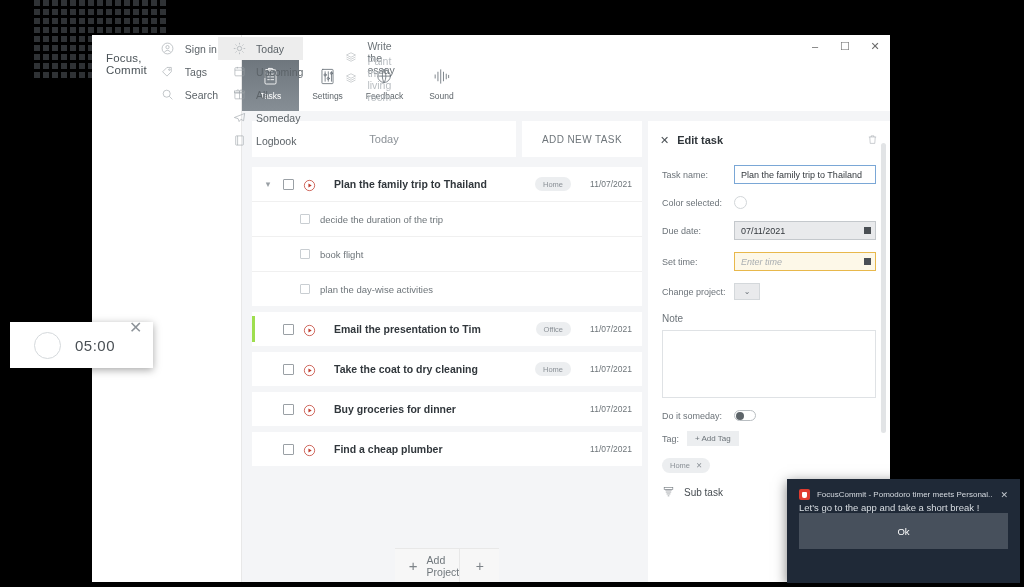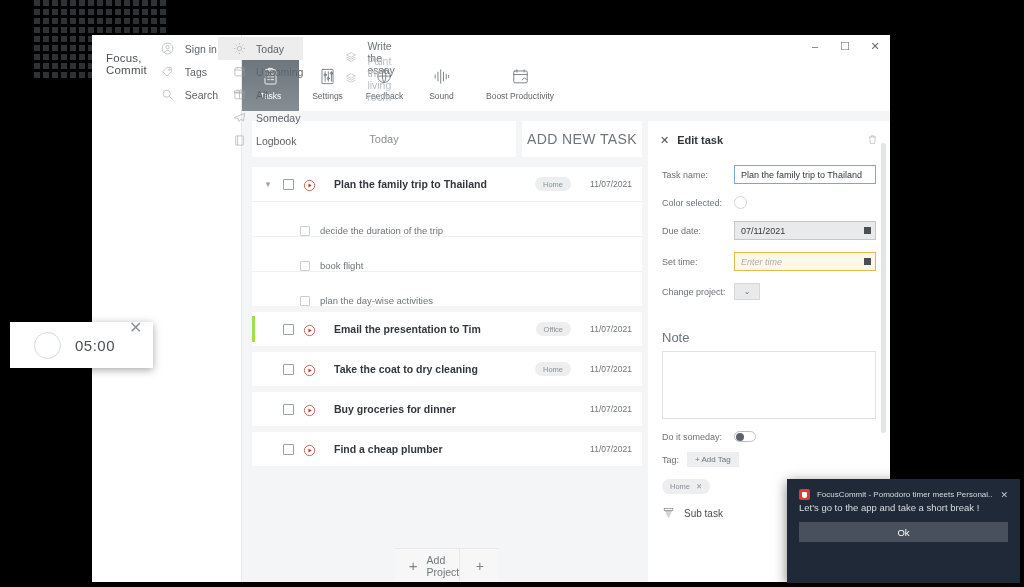--- a/index.html
+++ b/index.html
@@ -79,35 +79,35 @@
 
   
   #content { flex:1; background:#f4f5f7; display:flex; min-height:0; }
   #list-col { width: 400px; padding: 10px 0 0 10px; display:flex; flex-direction:column; min-height:0;}
 
   #list-header { display:flex; height:36px; gap:6px; }
   .hdr-cell { background:#fff; display:flex; align-items:center; justify-content:center; font-size:11px; color:#8b9197; }
   #hdr-today { flex:1; }
   #hdr-completed { flex:1; }
   #hdr-completed b { color:#3f4449; font-weight:bold; }
-  #hdr-add { width:120px; font-size:14px; color:#6e757a; letter-spacing:.4px; }
+  #hdr-add { width:120px; font-size:10px; color:#6e757a; letter-spacing:.4px; }
 
   #task-list { margin-top:10px; display:flex; flex-direction:column; gap:6px; }
   .task-card { background:#fff; position:relative; }
   .task-row { display:flex; align-items:center; height:34px; padding-left:10px; padding-right:10px; gap:9px;}
   .chev { width:12px; color:#9aa0a5; font-size:9px; display:flex; align-items:center; justify-content:center; }
   .chev.spacer { visibility:hidden; }
   .cbx { width:11px; height:11px; border:1.2px solid #9aa0a5; flex:none; border-radius:1px; background:#fff;}
   .play { width:13px; height:13px; flex:none; }
   .play svg { width:13px; height:13px; }
   .task-title { font-size:10.5px; color:#31373c; font-weight:bold; margin-left:9px; white-space:nowrap;}
   .spring { flex:1; }
   .tag-pill { background:#eceef0; color:#8a9096; font-size:7.5px; padding:2.5px 8px; border-radius:8px; }
   .task-date { font-size:8.5px; color:#6e757a; width:52px; text-align:right;}
-  .sub-row { display:flex; align-items:flex-end; height:35px; padding-left:48px; gap:10px; border-top:1px solid #f0f0f0; }
+  .sub-row { display:flex; align-items:center; height:35px; padding-left:48px; gap:10px; border-top:1px solid #f0f0f0; }
   .sub-cbx { width:10px; height:10px; border:1.2px solid #c9ced2; border-radius:1px; flex:none;}
   .sub-title { font-size:9.5px; color:#6e757a; }
   .green-bar { position:absolute; left:0; top:4px; bottom:4px; width:3px; background:#9ede4e; }
 
   
   #edit-panel { flex:1; background:#fff; margin:10px 0 0 6px; position:relative; display:flex; flex-direction:column; min-width:0;}
   #edit-head { display:flex; align-items:center; height:32px; padding: 6px 12px 0 12px; }
   #edit-head .x { font-size:11px; color:#4a5055; margin-right:8px;}
   #edit-title { font-size:11px; font-weight:bold; color:#2f353a; }
   #trash { margin-left:auto; color:#9aa0a5; }
@@ -121,21 +121,21 @@
   }
   .finput.focus { border-color:#7aa7d6; }
   .finput.grey { background:#e9eaec; border-color:#c4c8cc;}
   .finput.warn { background:#fdf8e8; border:1px solid #e8b84b; color:#a9aeb2; font-style:italic;}
   .cal-btn { position:absolute; right:1px; top:1px; bottom:1px; width:14px; display:flex; align-items:center; justify-content:center; }
   .cal-btn i { width:7px; height:7px; background:#4a4f54; display:block;}
   .color-circle { width:13px; height:13px; border:1.3px solid #d2d6d9; border-radius:50%; background:#fff;}
   .interval-val { display:flex; align-items:center; gap:7px; font-size:9px; color:#4a5055;}
   .tomato { width:11px; height:11px; }
   .proj-select { width:26px; height:17px; background:#e9eaec; border:1px solid #d4d8db; display:flex; align-items:center; justify-content:center; color:#6c7379; font-size:8px;}
-  #note-label { font-size:13px; color:#6c7379; padding:0 14px; margin-top:30px;}
+  #note-label { font-size:10px; color:#6c7379; padding:0 14px; margin-top:13px;}
   #note-box { margin:6px 14px 0 14px; height:68px; border:1px solid #dfe2e5; background:#fff;}
   #someday-row { display:flex; align-items:center; padding:0 14px; margin-top:12px; }
   .toggle { width:22px; height:11px; border-radius:7px; background:#fff; border:1px solid #b9bec2; position:relative;}
   .toggle i { position:absolute; left:1px; top:1px; width:8px; height:8px; border-radius:50%; background:#5d6469;}
   #tag-row { display:flex; align-items:center; gap:8px; padding:0 14px; margin-top:10px;}
   .add-tag { background:#eceef0; color:#6c7379; font-size:8px; padding:3px 8px; }
   #tag-chips { padding:0 14px; margin-top:8px; }
   .chip { display:inline-flex; align-items:center; gap:6px; background:#eceef0; color:#8a9096; font-size:7.5px; padding:3px 8px; border-radius:8px;}
   #subtask-row { display:flex; align-items:center; gap:9px; padding:0 14px; margin-top:12px; font-size:10px; color:#474d52;}
   #subtask-row svg{ width:13px;height:13px; stroke:#6c7379; fill:none; stroke-width:1.1;}
@@ -157,21 +157,21 @@
     background:#1f2937; box-shadow:0 3px 12px rgba(0,0,0,.5);
     display:flex; flex-direction:column; padding:10px 12px 0 12px;
   }
   #toast-head { display:flex; align-items:center; gap:7px; }
   #toast-app-icon { width:11px; height:11px; background:#e03b2f; border-radius:2px; display:flex; align-items:center; justify-content:center;}
   #toast-app-icon i { width:5px; height:6px; background:#fff; border-radius:1px 1px 2px 2px;}
   #toast-app { font-size:8px; color:#d5dae0; white-space:nowrap; overflow:hidden; }
   #toast-close { margin-left:auto; color:#c3c9cf; font-size:9px;}
   #toast-title { font-size:10.5px; color:#ffffff; font-weight:bold; margin-top:10px;}
   #toast-body { font-size:9.5px; color:#d9dee3; margin-top:2px;}
-  #toast-ok { margin-top:9px; height:20px; background:#47505c; color:#fff; font-size:9.5px; display:flex; align-items:center; justify-content:center;}
+  #toast-ok { height:36px; background:#47505c; color:#fff; font-size:9.5px; display:flex; align-items:center; justify-content:center;}
 </style>
 </head>
 <body>
 
 <div id="root">
 
   <div id="dot-grid2">
       <i style="left: 0px; top: 0px;"></i>
       <i style="left: 9px; top: 0px;"></i>
       <i style="left: 18px; top: 0px;"></i>
@@ -472,30 +472,20 @@
           <span>Feedback</span>
         </div>
         <div class="tab">
           <span>
             <svg viewBox="0 0 24 24" stroke-width="1.6">
                 <path d="M4 10v4M7.5 6.5v11M11 3.5v17M14.5 6.5v11M18 9v6M21 10.5v3"></path>
               </svg>
           </span>
           <span>Sound</span>
         </div>
-        <div class="tab wide">
-          <span>
-            <svg viewBox="0 0 24 24">
-                <rect x="3.5" y="5" width="17" height="15" rx="1.5"></rect>
-                <path d="M3.5 9.5h17M7.5 3.5v3M16.5 3.5v3"></path>
-                <path d="M14 16.5l3-3 2.5 2.5"></path>
-              </svg>
-          </span>
-          <span>Boost Productivity</span>
-        </div>
       </div>
 
       <div id="content">
 
         <div id="list-col">
           <div id="list-header">
             <div class="hdr-cell" id="hdr-today">Today</div>
             <div class="hdr-cell" id="hdr-add">ADD NEW TASK</div>
           </div>
 

